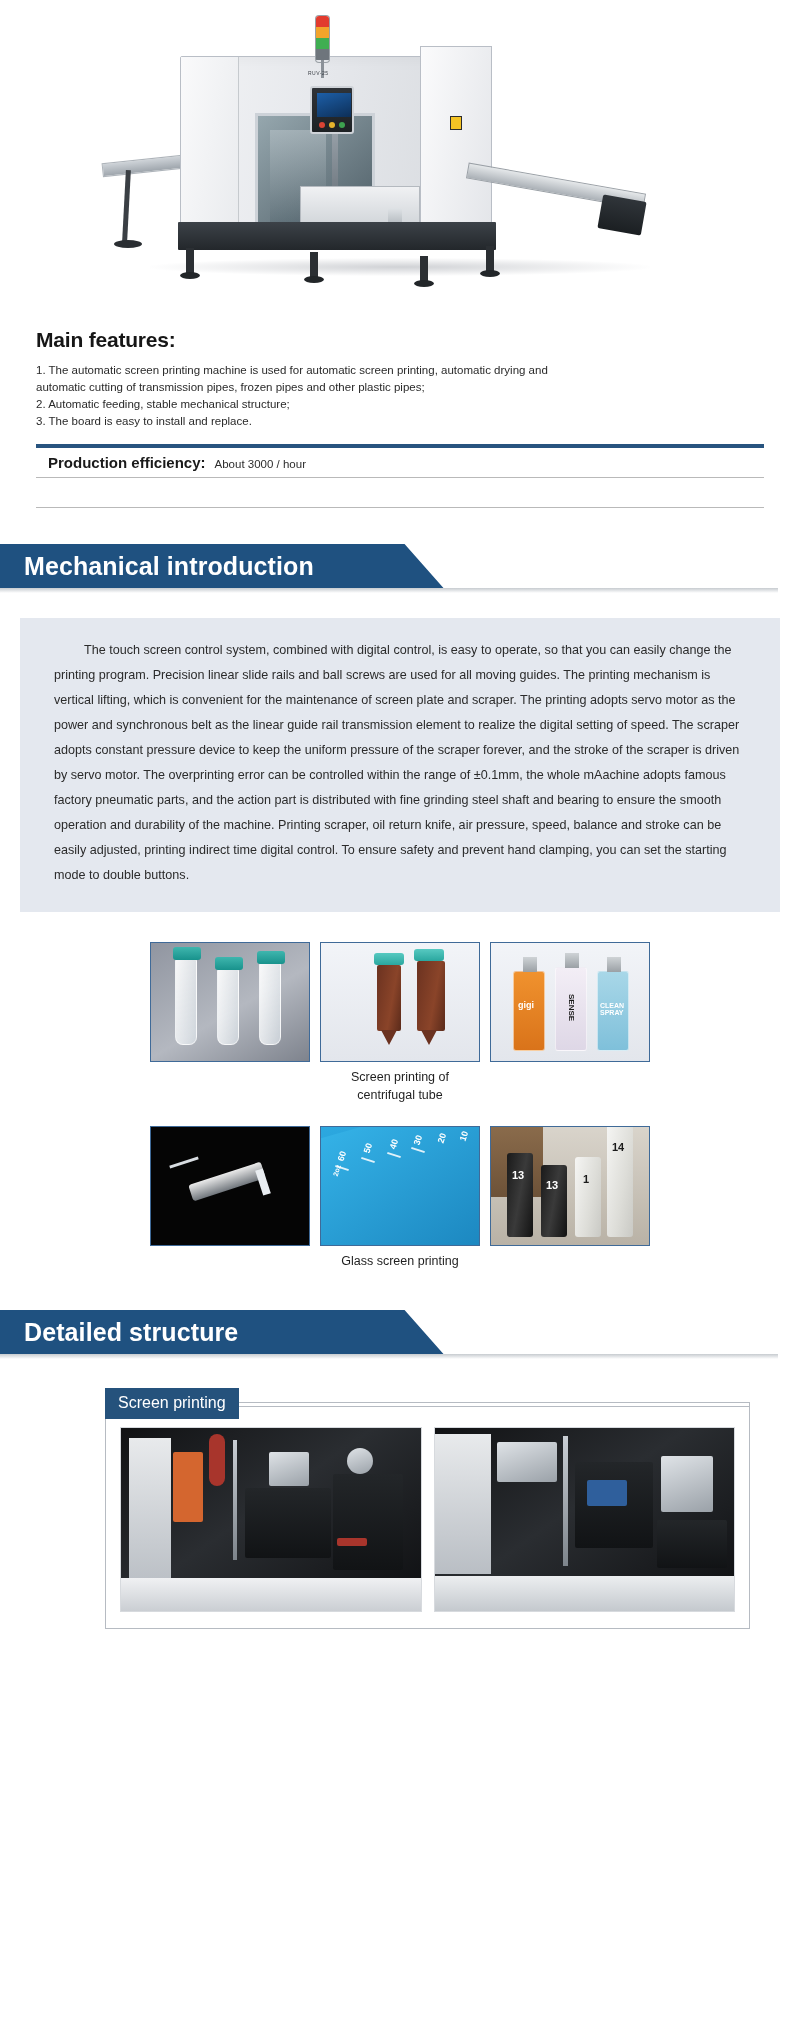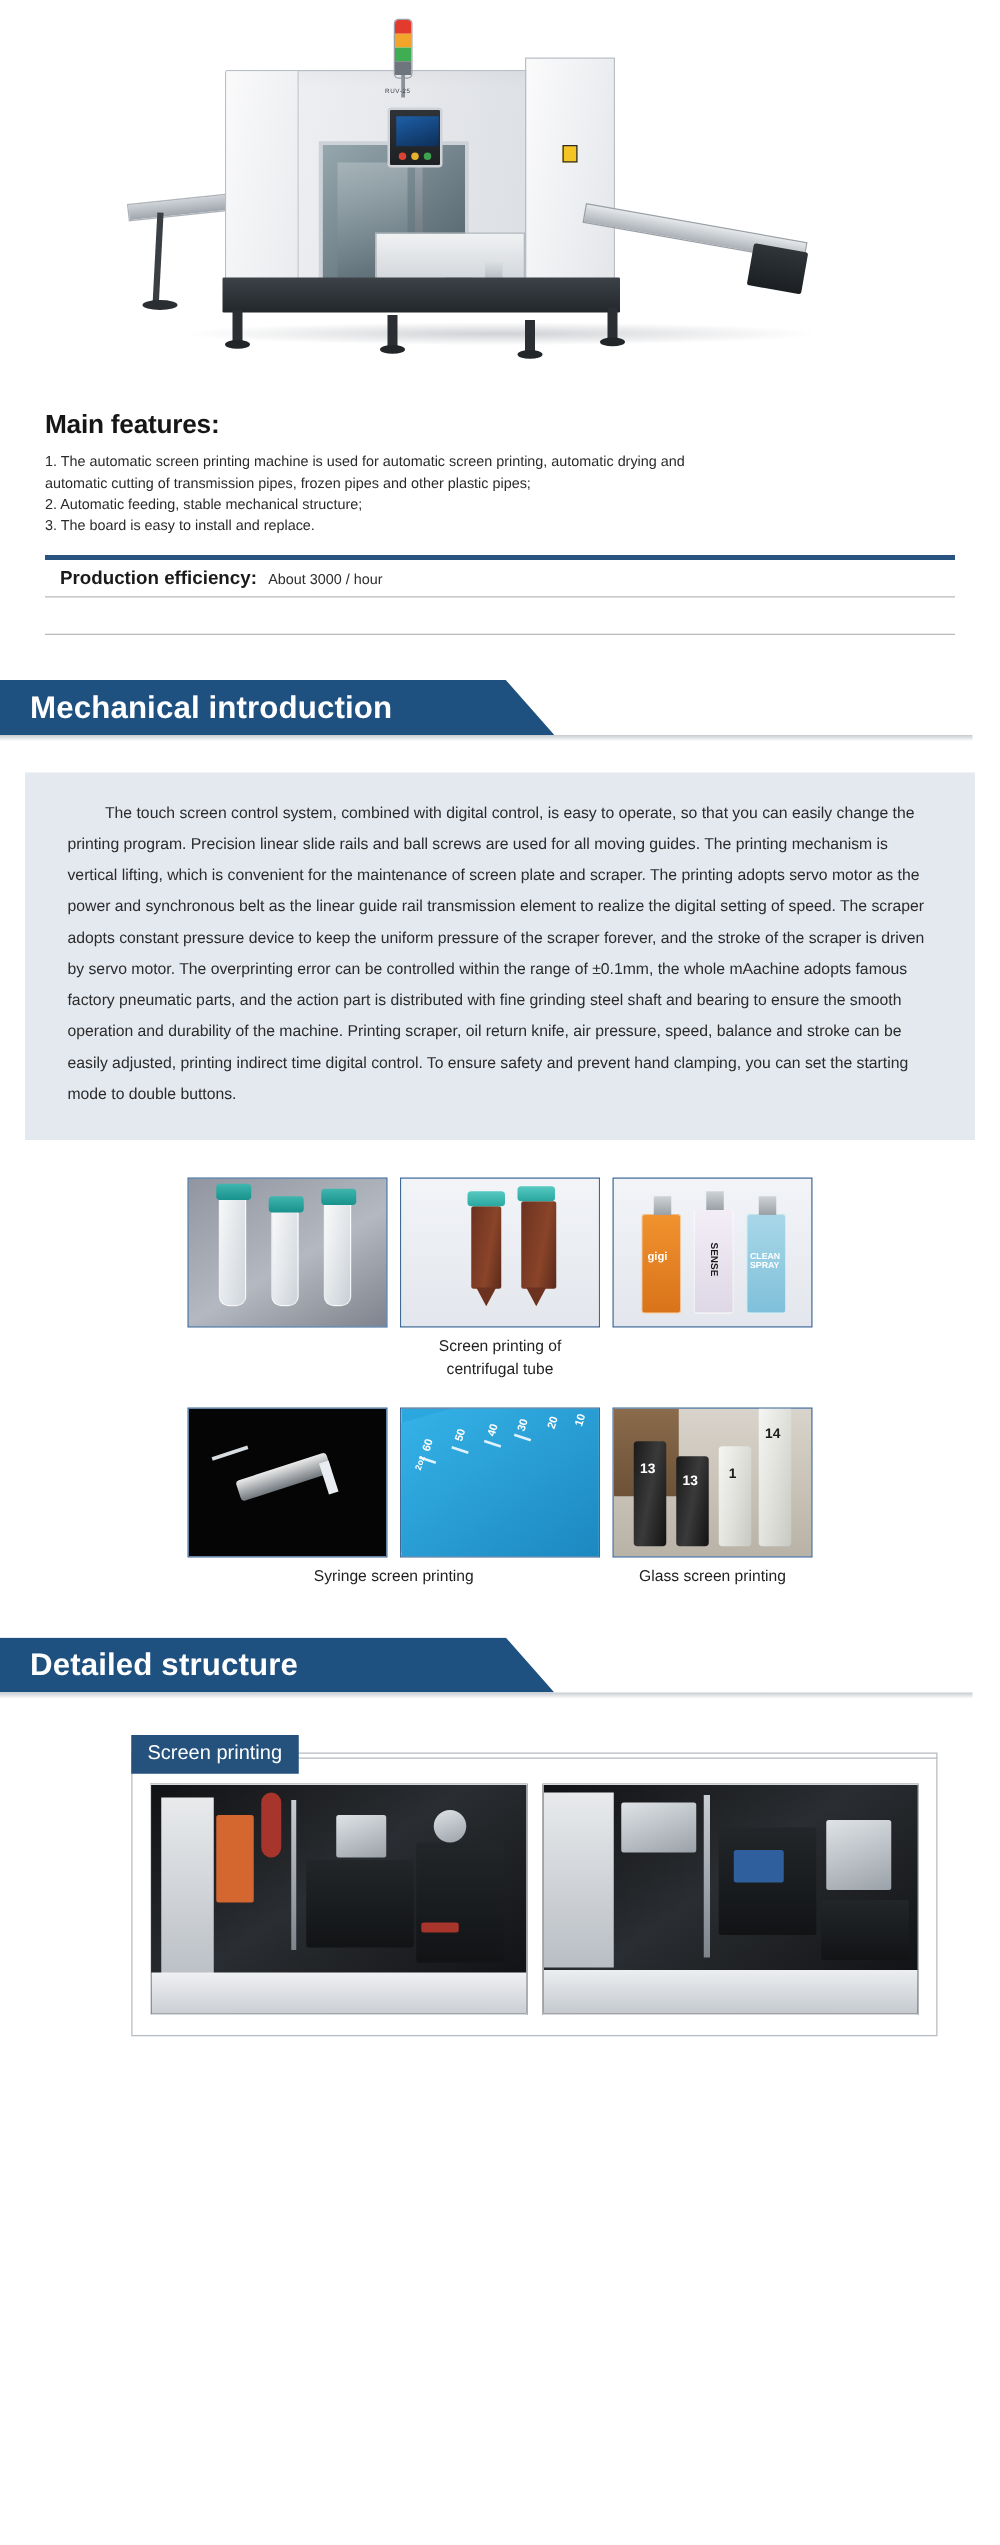--- a/index.html
+++ b/index.html
@@ -580,21 +580,20 @@
             <span class="num-tag dark" style="left:8px;top:16px;">1</span>
           </div>
           <div class="wht-bottle" style="left:116px;height:112px;">
             <span class="num-tag dark" style="left:5px;top:16px;">14</span>
           </div>
         </div>
       </div>
     </div>
 
     <div class="cap-row">
-      <div class="cap-span2">Syringe screen printing</div>
       <div class="cap-span2" style="width:160px;">Glass screen printing</div>
     </div>
   </div>
 
   <div class="banner-wrap" style="margin-top:40px;">
     <div class="banner-bar"></div>
     <div class="banner-shadow"></div>
     <div class="banner-text">Detailed structure</div>
   </div>
 

